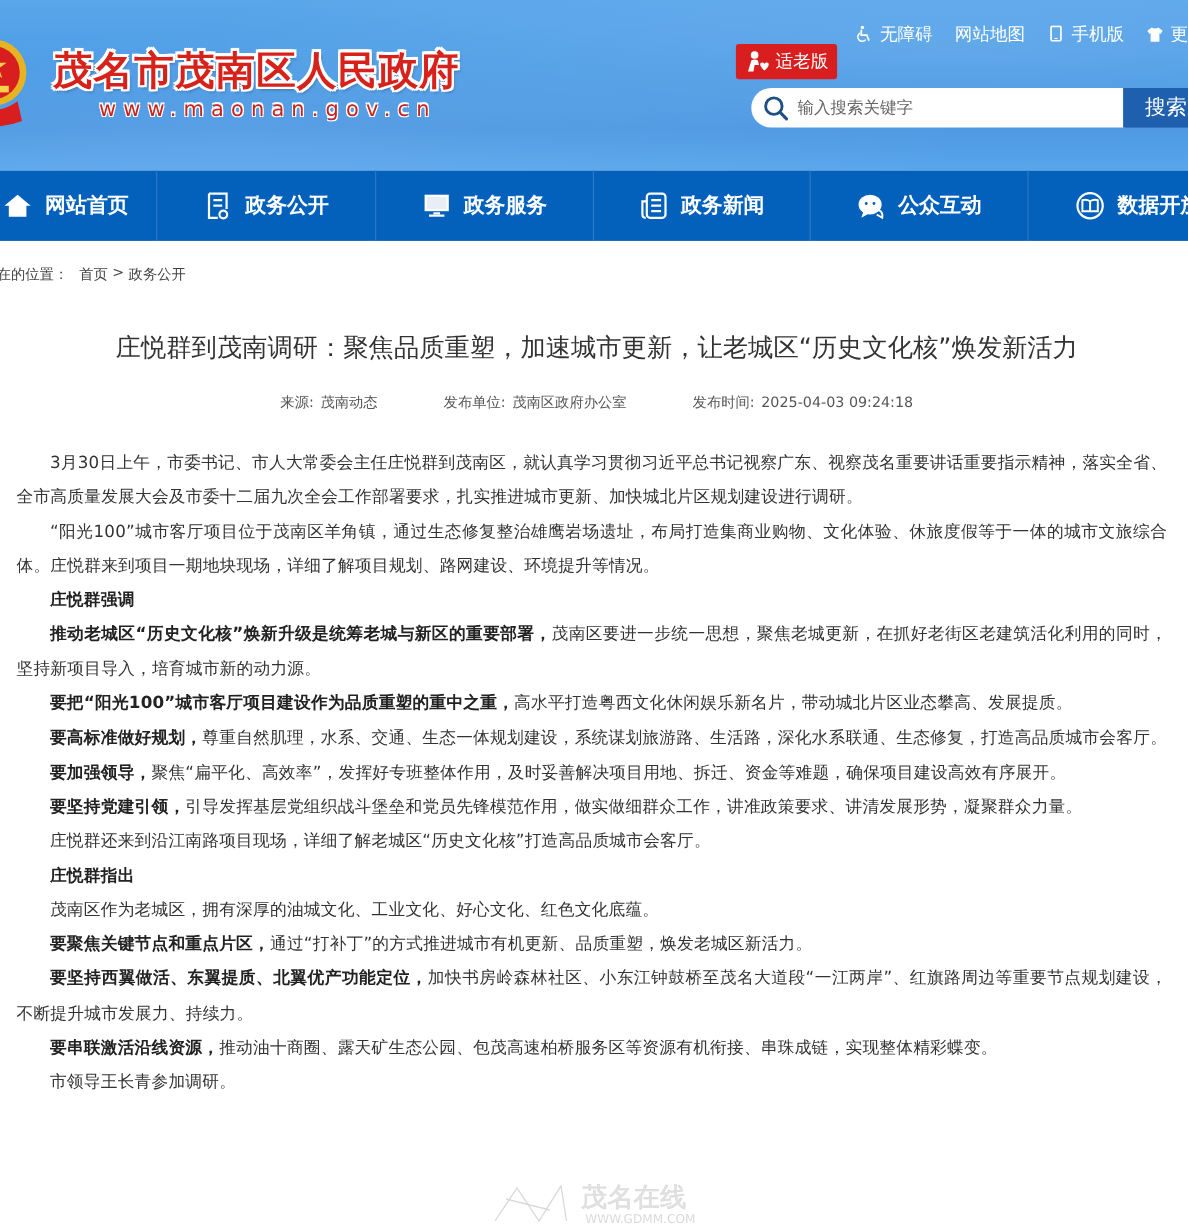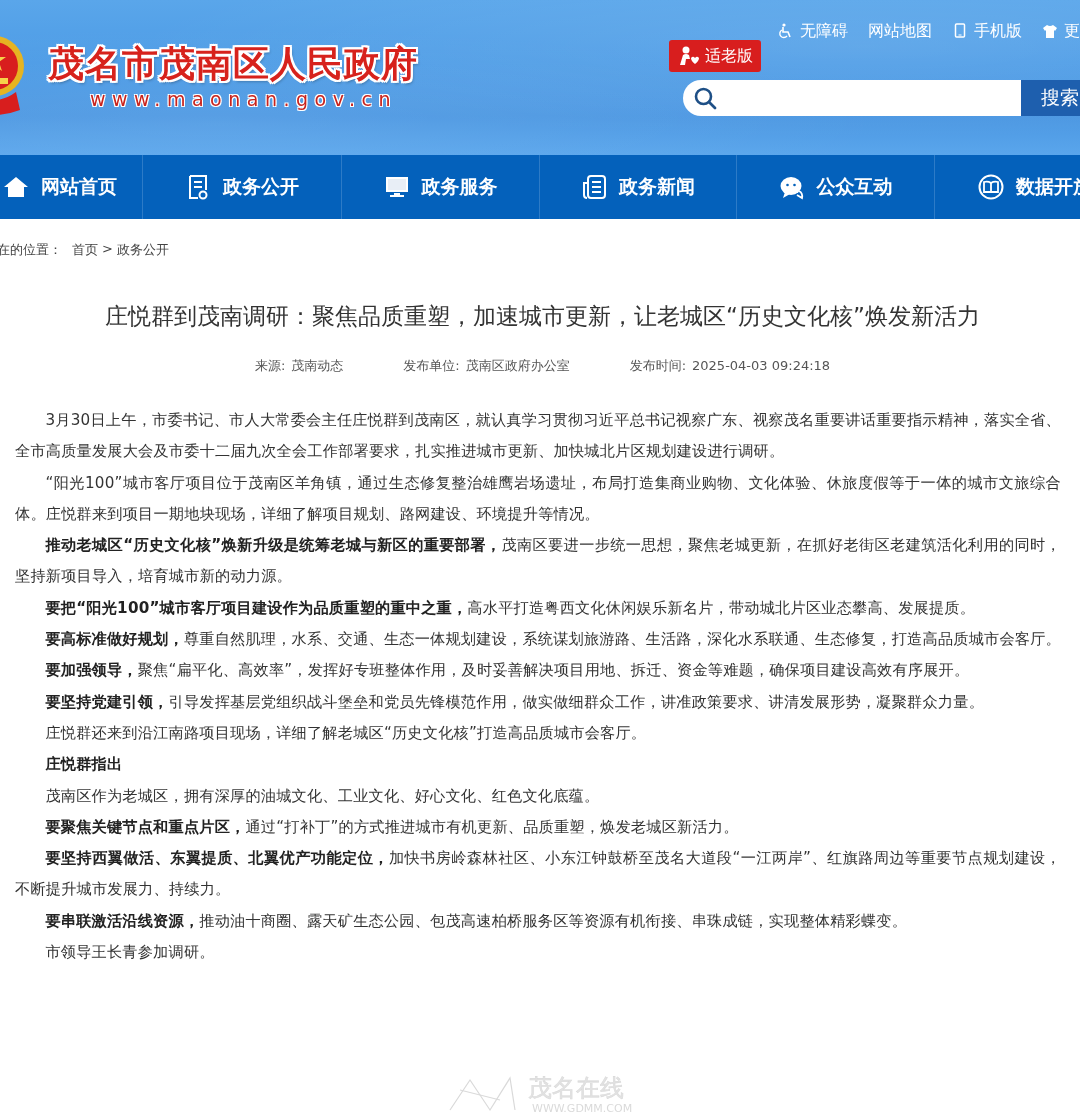--- a/index.html
+++ b/index.html
@@ -160,20 +160,21 @@
       </svg>
       <span>更换皮肤</span>
     </div>
   </div>
 
   <div class="search-box">
     <svg viewBox="0 0 25 25">
       <circle cx="10.5" cy="10.5" r="7.5" stroke="#1e4f86" stroke-width="2.6" fill="none"></circle>
       <line x1="16" y1="16" x2="22" y2="22" stroke="#1e4f86" stroke-width="2.8" stroke-linecap="round"></line>
     </svg>
+    <input class="search-input" type="text" placeholder="输入搜索关键字" style="">
   </div>
   <button class="search-btn">搜索</button>
 </div>
 
 <div class="nav">
   <div class="nav-item" style="width:143px; padding-right:0;">
     <svg viewBox="0 0 26 26" style="margin-left:-22px;">
       <path d="M13,3 L25,13 L21,13 L21,23 L5,23 L5,13 L1,13 Z" fill="#fff"></path>
     </svg>
     <span>网站首页</span>
@@ -243,20 +244,21 @@
     <span>发布单位:</span><span class="value">茂南区政府办公室</span>
   </div>
   <div>
     <span>发布时间:</span><span class="value">2025-04-03 09:24:18</span>
   </div>
 </div>
 
 <div class="content">
   <p><b></b><span>3月30日上午，市委书记、市人大常委会主任庄悦群到茂南区，就认真学习贯彻习近平总书记视察广东、视察茂名重要讲话重要指示精神，落实全省、全市高质量发展大会及市委十二届九次全会工作部署要求，扎实推进城市更新、加快城北片区规划建设进行调研。</span></p>
   <p><b></b><span>“阳光100”城市客厅项目位于茂南区羊角镇，通过生态修复整治雄鹰岩场遗址，布局打造集商业购物、文化体验、休旅度假等于一体的城市文旅综合体。庄悦群来到项目一期地块现场，详细了解项目规划、路网建设、环境提升等情况。</span></p>
+  <p><b>庄悦群强调</b><span></span></p>
   <p><b>推动老城区“历史文化核”焕新升级是统筹老城与新区的重要部署，</b><span>茂南区要进一步统一思想，聚焦老城更新，在抓好老街区老建筑活化利用的同时，坚持新项目导入，培育城市新的动力源。</span></p>
   <p><b>要把“阳光100”城市客厅项目建设作为品质重塑的重中之重，</b><span>高水平打造粤西文化休闲娱乐新名片，带动城北片区业态攀高、发展提质。</span></p>
   <p><b>要高标准做好规划，</b><span>尊重自然肌理，水系、交通、生态一体规划建设，系统谋划旅游路、生活路，深化水系联通、生态修复，打造高品质城市会客厅。</span></p>
   <p><b>要加强领导，</b><span>聚焦“扁平化、高效率”，发挥好专班整体作用，及时妥善解决项目用地、拆迁、资金等难题，确保项目建设高效有序展开。</span></p>
   <p><b>要坚持党建引领，</b><span>引导发挥基层党组织战斗堡垒和党员先锋模范作用，做实做细群众工作，讲准政策要求、讲清发展形势，凝聚群众力量。</span></p>
   <p><b></b><span>庄悦群还来到沿江南路项目现场，详细了解老城区“历史文化核”打造高品质城市会客厅。</span></p>
   <p><b>庄悦群指出</b><span></span></p>
   <p><b></b><span>茂南区作为老城区，拥有深厚的油城文化、工业文化、好心文化、红色文化底蕴。</span></p>
   <p><b>要聚焦关键节点和重点片区，</b><span>通过“打补丁”的方式推进城市有机更新、品质重塑，焕发老城区新活力。</span></p>
   <p><b>要坚持西翼做活、东翼提质、北翼优产功能定位，</b><span>加快书房岭森林社区、小东江钟鼓桥至茂名大道段“一江两岸”、红旗路周边等重要节点规划建设，不断提升城市发展力、持续力。</span></p>

